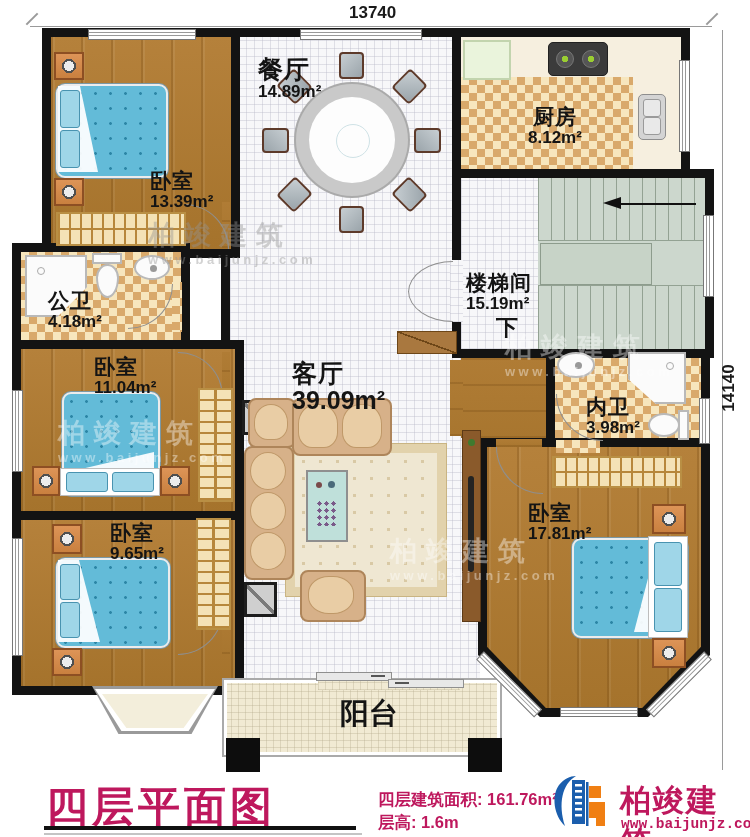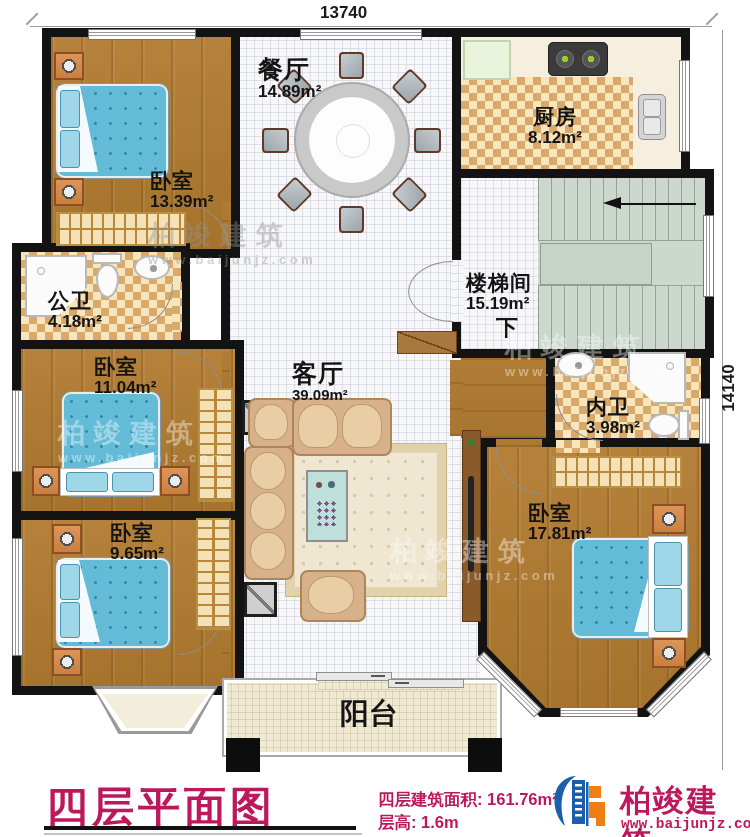--- a/index.html
+++ b/index.html
@@ -39,21 +39,21 @@
   .dimtxt{position:absolute;font-weight:bold;font-size:17px;color:#1a1a1a}
   .thinln{position:absolute;background:#9a9a9a}
   .colmn{position:absolute;width:34px;height:34px;background:#0d0d0d}
   .ftr{position:absolute;color:#be185d}
 </style>
 </head>
 <body>
 
 <div id="stage">
 
-  <div class="dimtxt" style="left:320px;top:3px">13740</div>
+  <div class="dimtxt" style="left:349px;top:3px">13740</div>
   <div class="thinln" style="left:30px;top:26px;width:682px;height:1px"></div>
   <div class="thinln" style="left:24px;top:18px;width:16px;height:2px;transform:rotate(-45deg)"></div>
   <div class="thinln" style="left:704px;top:18px;width:16px;height:2px;transform:rotate(-45deg)"></div>
 
   <div class="thinln" style="left:722px;top:30px;width:1px;height:740px"></div>
   <div class="dimtxt" style="left:705px;top:378px;transform:rotate(-90deg);transform-origin:center">14140</div>
 
   <div class="room tile" style="left:221px;top:28px;width:240px;height:662px"></div>
   <div class="tile" style="position:absolute;left:452px;top:358px;width:28px;height:323px"></div>
 
@@ -263,21 +263,21 @@
       <div class="nm">楼梯间</div>
       <div class="ar">15.19m²</div>
     </div>
   <div class="label" style="left:496px;top:316px;font-size:22px">下</div>
   <div class="label" style="left:94px;top:356px">
       <div class="nm">卧室</div>
       <div class="ar">11.04m²</div>
     </div>
   <div class="label" style="left:292px;top:360px">
       <div class="nm big">客厅</div>
-      <div class="ar" style="font-size:15px">39.09m²</div>
+      <div class="ar" style="font-size:25px">39.09m²</div>
     </div>
   <div class="label" style="left:586px;top:396px">
       <div class="nm">内卫</div>
       <div class="ar">3.98m²</div>
     </div>
   <div class="label" style="left:110px;top:522px">
       <div class="nm">卧室</div>
       <div class="ar">9.65m²</div>
     </div>
   <div class="label" style="left:528px;top:502px">

